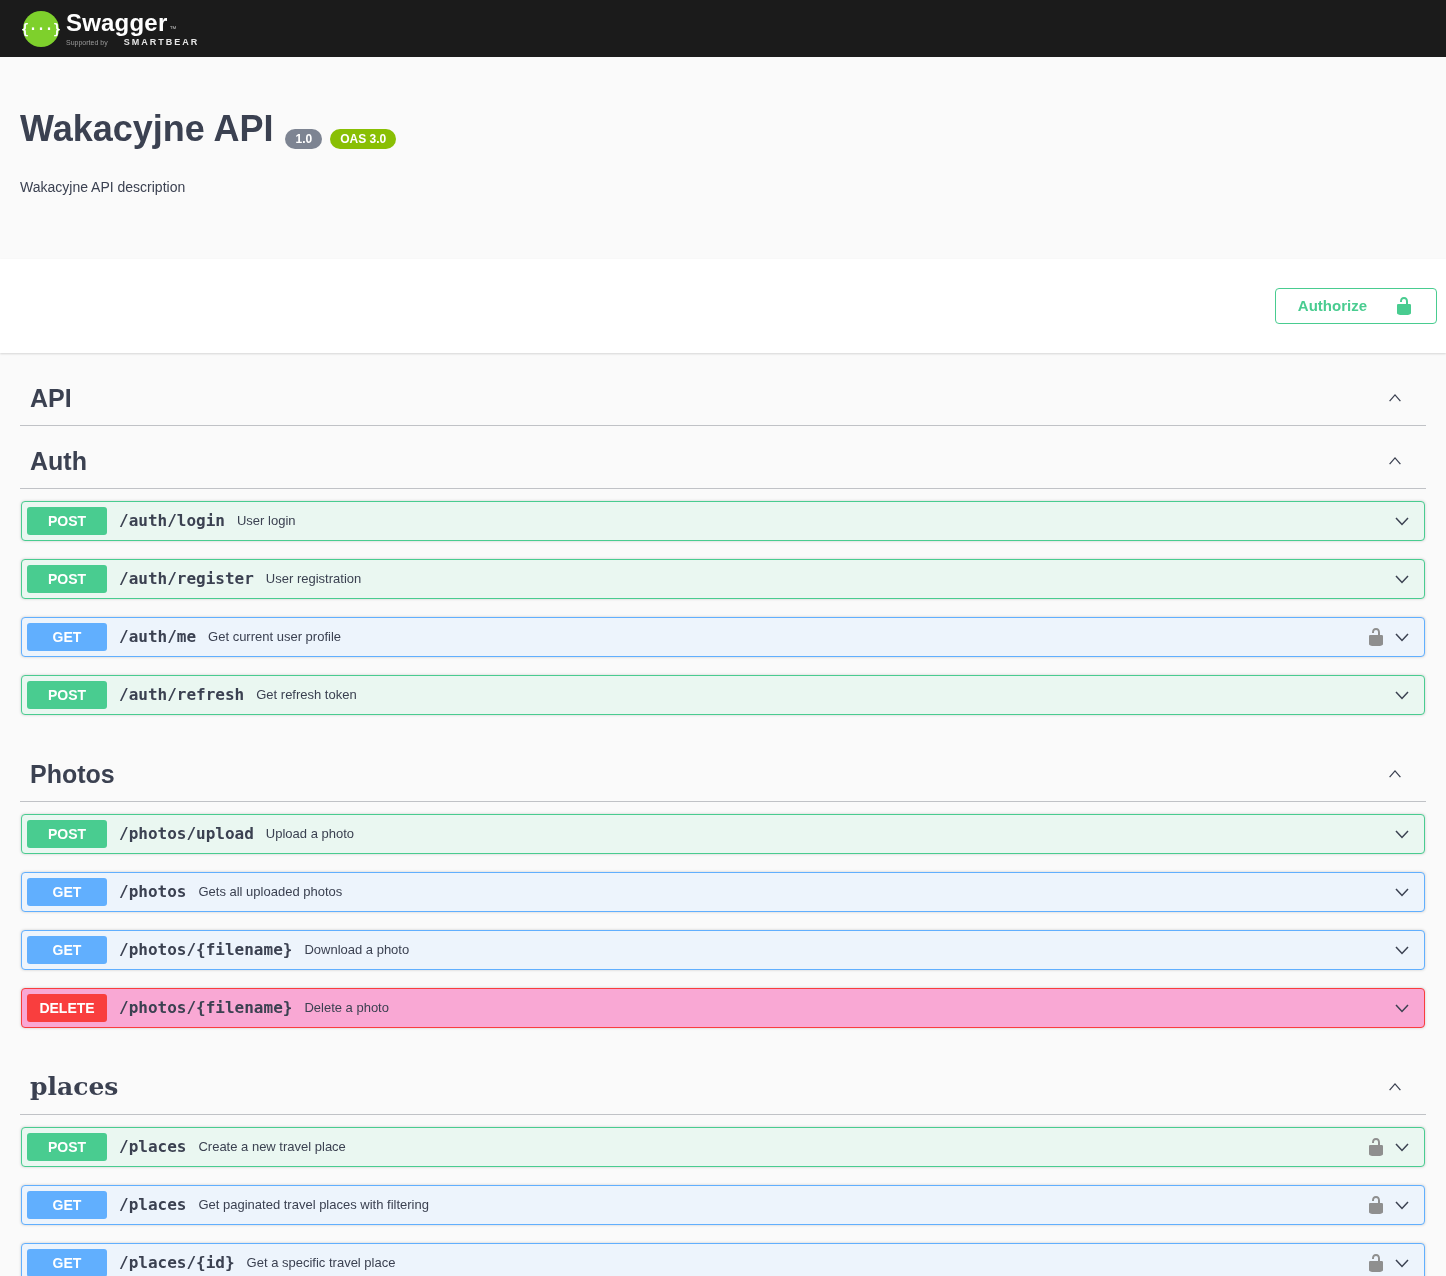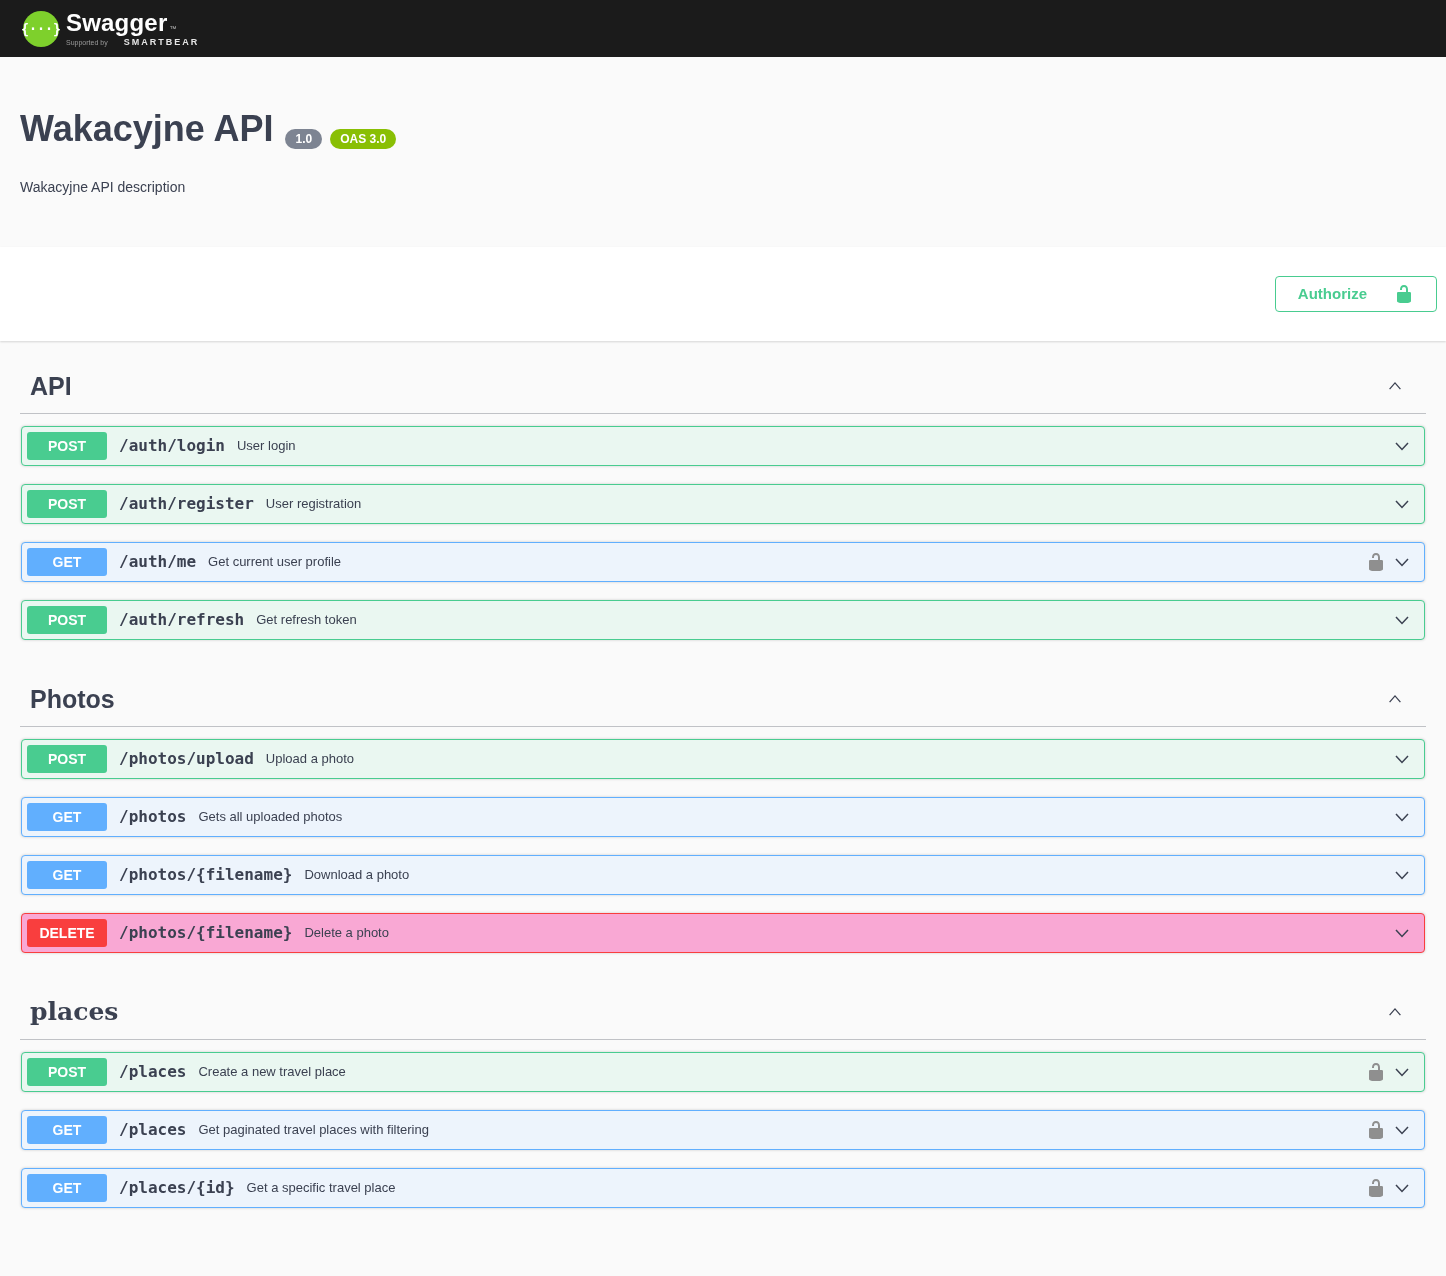--- a/index.html
+++ b/index.html
@@ -27,21 +27,21 @@
   .smartbear { color:#e6e6e6; font-size:9px; font-weight:bold; letter-spacing:2px; }
 
   
   .info { background:#fafafa; padding:52px 20px 48px 20px; }
   .info-title { margin:0; font-size:36px; font-weight:bold; color:#3b4151; line-height:1.1; display:flex; align-items:flex-end; }
   .title-badges { display:inline-flex; gap:8px; margin-left:12px; margin-top:2px; }
   .pill { display:inline-block; font-size:12px; font-weight:bold; color:#ffffff;
           padding:4px 10px; border-radius:57px; line-height:1; }
   .pill.ver { background:#7d8492; }
   .pill.oas { background:#89bf04; }
-  .info-desc { margin:30px 0 4px 0; font-size:14px; color:#3b4151; }
+  .info-desc { margin:30px 0 16px 0; font-size:14px; color:#3b4151; }
 
   
   .scheme {
     height:94px; background:#ffffff;
     box-shadow:0 1px 2px 0 rgba(0,0,0,.15);
     display:flex; align-items:center; justify-content:flex-end;
     padding:0 9px;
   }
   .btn-authorize {
     display:flex; align-items:center; gap:27px;
@@ -135,20 +135,26 @@
     <h3 class="opblock-tag">
       <span class="tag-title">API</span>
       <svg class="caret" width="18" height="18" viewBox="0 0 20 20">
         <polyline points="4,13.5 10,6.5 16,13.5" fill="none" stroke="#3b4151" stroke-width="1.4"></polyline>
       </svg>
     </h3>
 
   </section>
 
   <section class="tag-section">
+    <h3 class="opblock-tag">
+      <span class="tag-title">Auth</span>
+      <svg class="caret" width="18" height="18" viewBox="0 0 20 20">
+        <polyline points="4,13.5 10,6.5 16,13.5" fill="none" stroke="#3b4151" stroke-width="1.4"></polyline>
+      </svg>
+    </h3>
     <div class="operations">
   <div class="opblock" style="border-color: rgb(73, 204, 144); background: rgb(234, 247, 241);">
     <span class="method-badge" style="background: rgb(73, 204, 144);">POST</span>
     <span class="op-path">/auth/login</span>
     <span class="op-summary">User login</span>
     <span class="op-icons">
 
       <svg width="20" height="20" viewBox="0 0 20 20">
         <polyline points="4,7 10,13.5 16,7" fill="none" stroke="#3b4151" stroke-width="1.5"></polyline>
       </svg>

